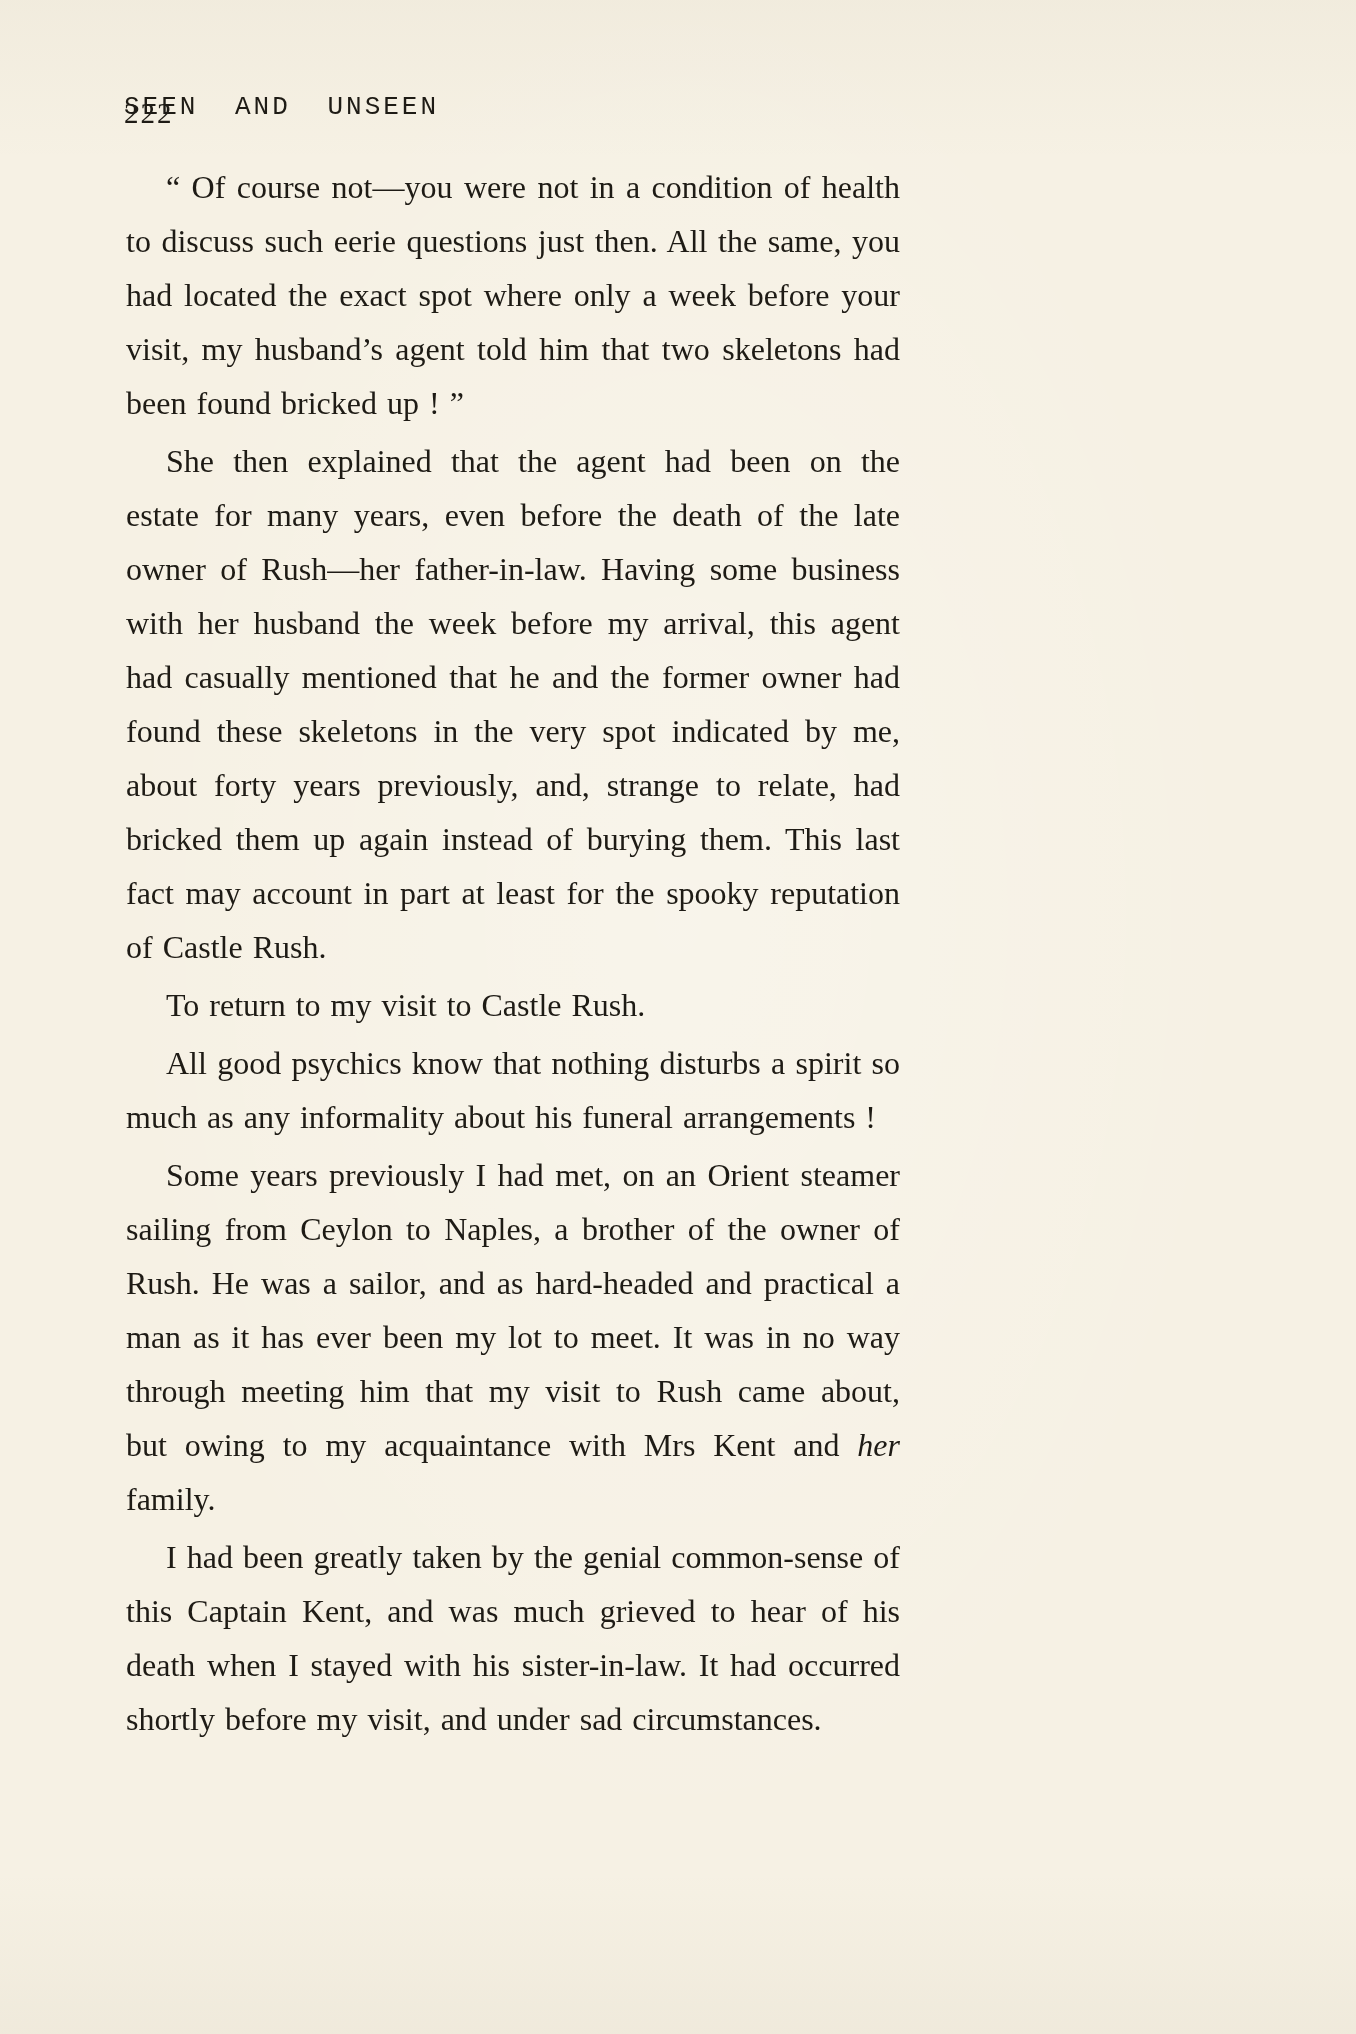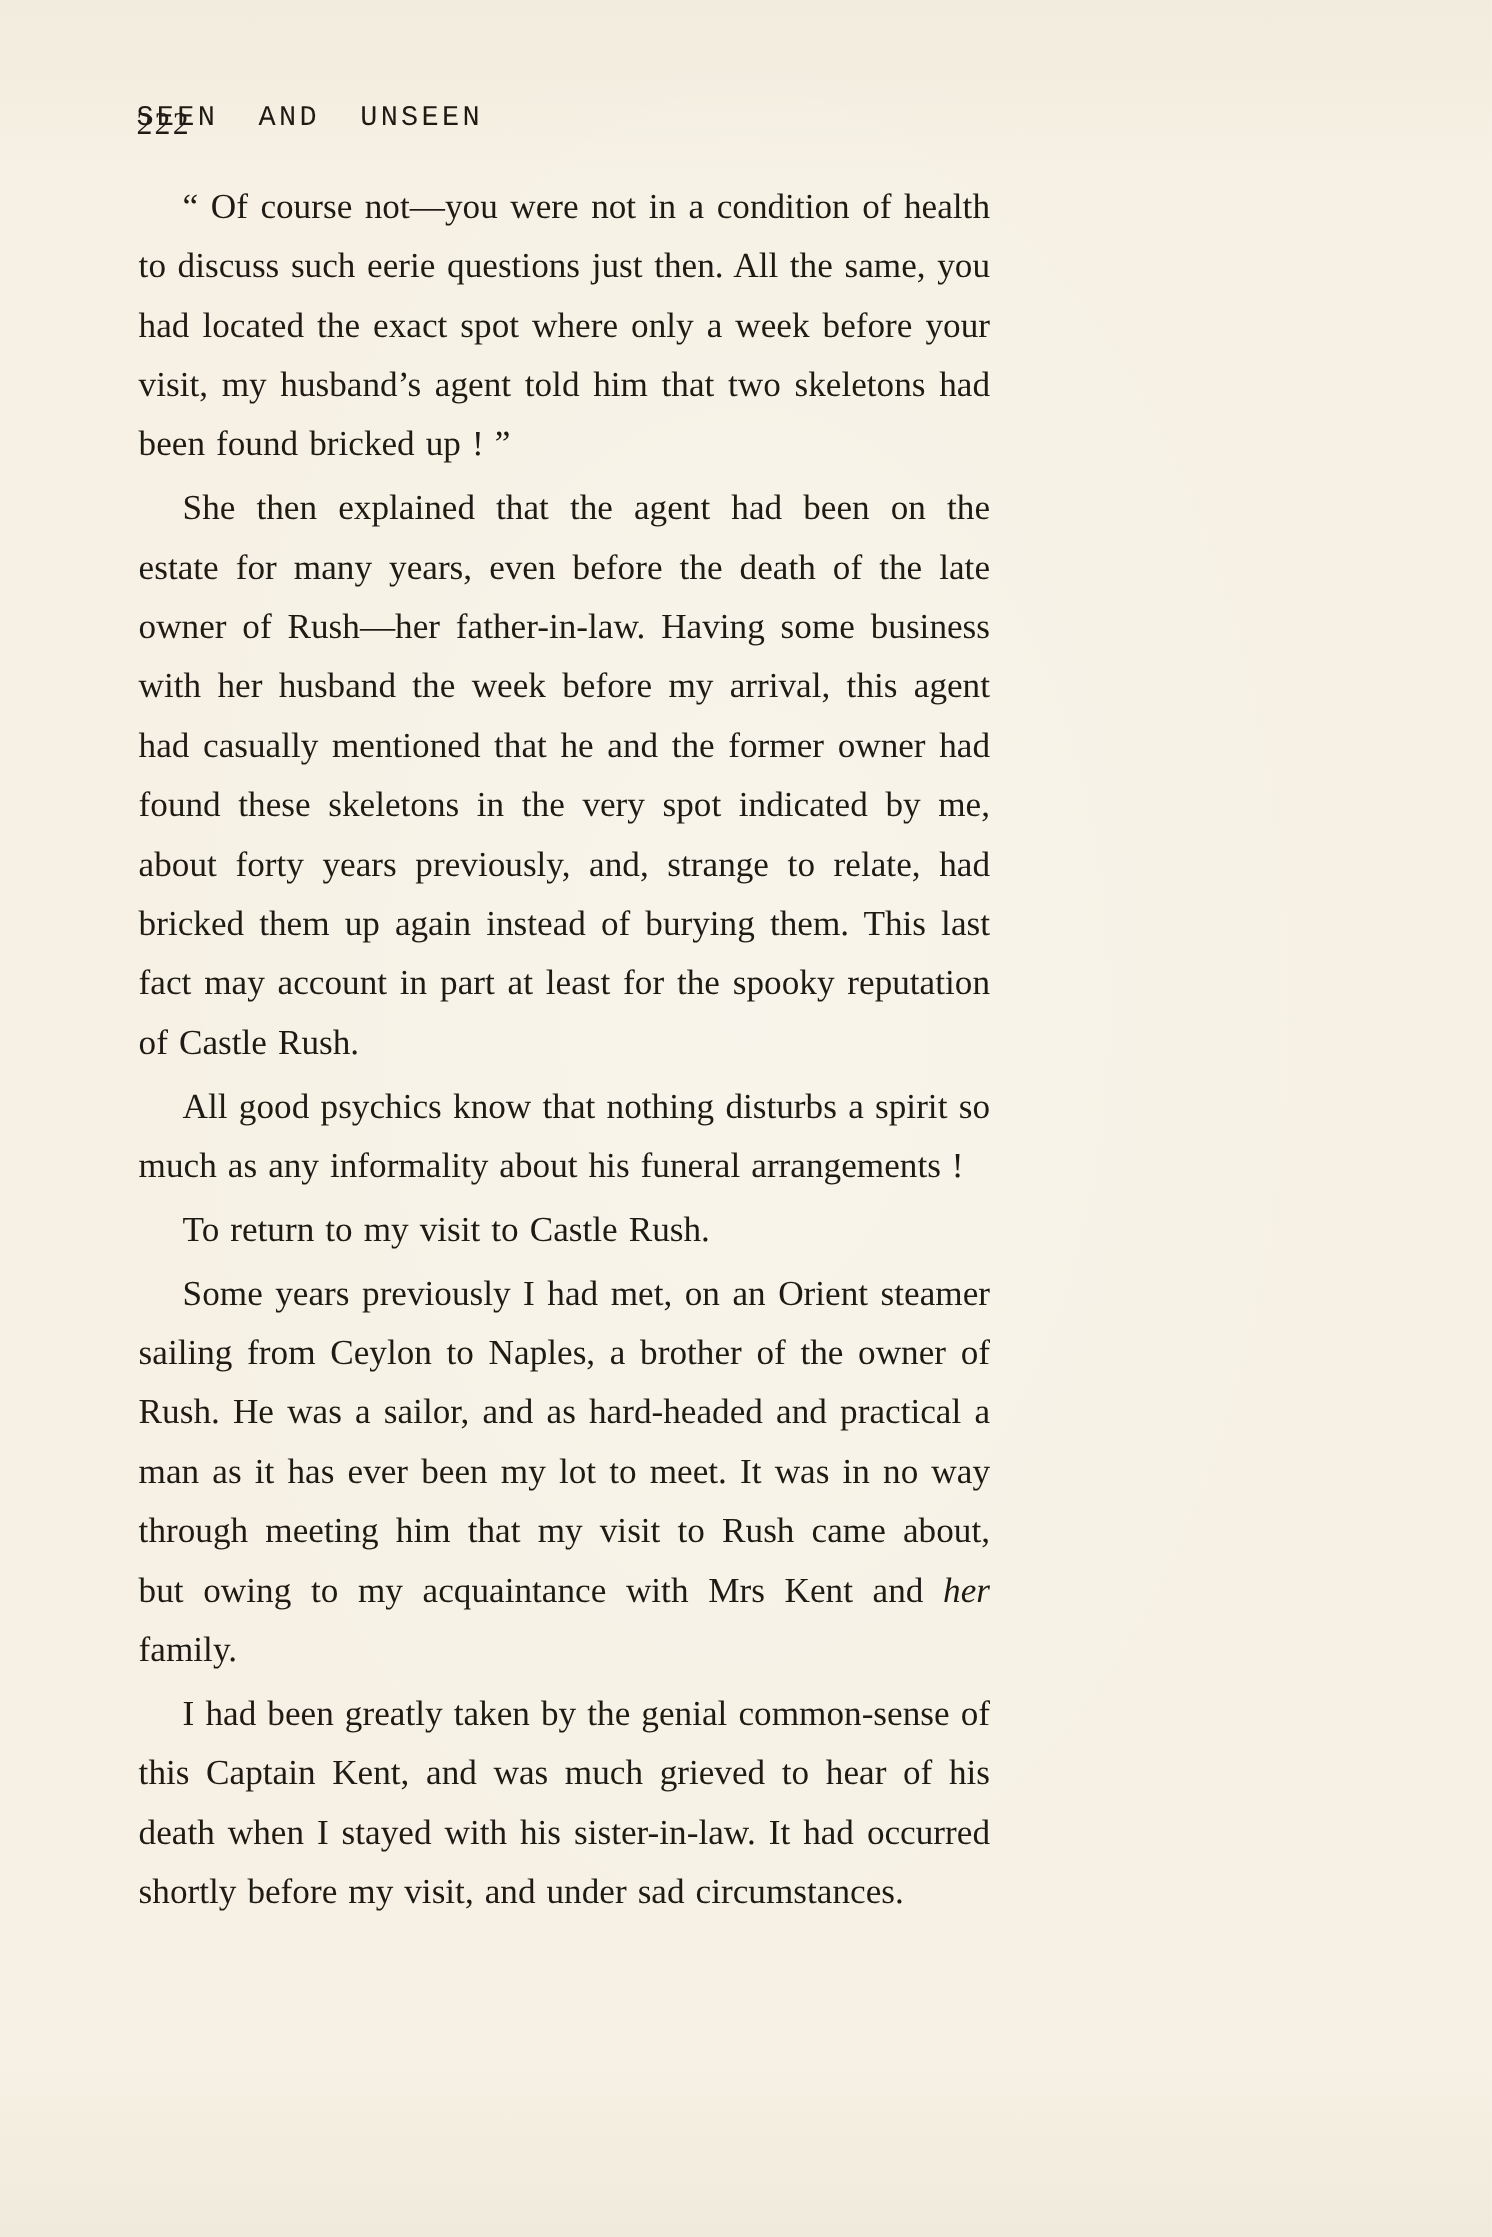--- a/index.html
+++ b/index.html
@@ -69,18 +69,18 @@
 
 <div class="page">
   <header class="page-header">
     <span class="page-number">222</span>
     <span class="running-title">SEEN AND UNSEEN</span>
   </header>
 
   <main class="page-body">
       <p class="para"><span>“ Of course not—you were not in a condition of health to discuss such eerie questions just then. All the same, you had located the exact spot where only a week before your visit, my husband’s agent told him that two skeletons had been found bricked up ! ”</span></p>
       <p class="para"><span>She then explained that the agent had been on the estate for many years, even before the death of the late owner of Rush—her father-in-law. Having some business with her husband the week before my arrival, this agent had casually mentioned that he and the former owner had found these skeletons in the very spot indicated by me, about forty years previously, and, strange to relate, had bricked them up again instead of burying them. This last fact may account in part at least for the spooky reputation of Castle Rush.</span></p>
+      <p class="para"><span>To return to my visit to Castle Rush.</span></p>
       <p class="para"><span>All good psychics know that nothing disturbs a spirit so much as any informality about his funeral arrangements !</span></p>
-      <p class="para"><span>To return to my visit to Castle Rush.</span></p>
       <p class="para"><span>Some years previously I had met, on an Orient steamer sailing from Ceylon to Naples, a brother of the owner of Rush.  He was a sailor, and as hard-headed and practical a man as it has ever been my lot to meet.  It was in no way through meeting him that my visit to Rush came about, but owing to my acquaintance with Mrs Kent and </span><em>her</em><span> family.</span></p>
       <p class="para"><span>I had been greatly taken by the genial common-sense of this Captain Kent, and was much grieved to hear of his death when I stayed with his sister-in-law. It had occurred shortly before my visit, and under sad circumstances.</span></p>
     </main>
 </div>
 
 </body></html>

